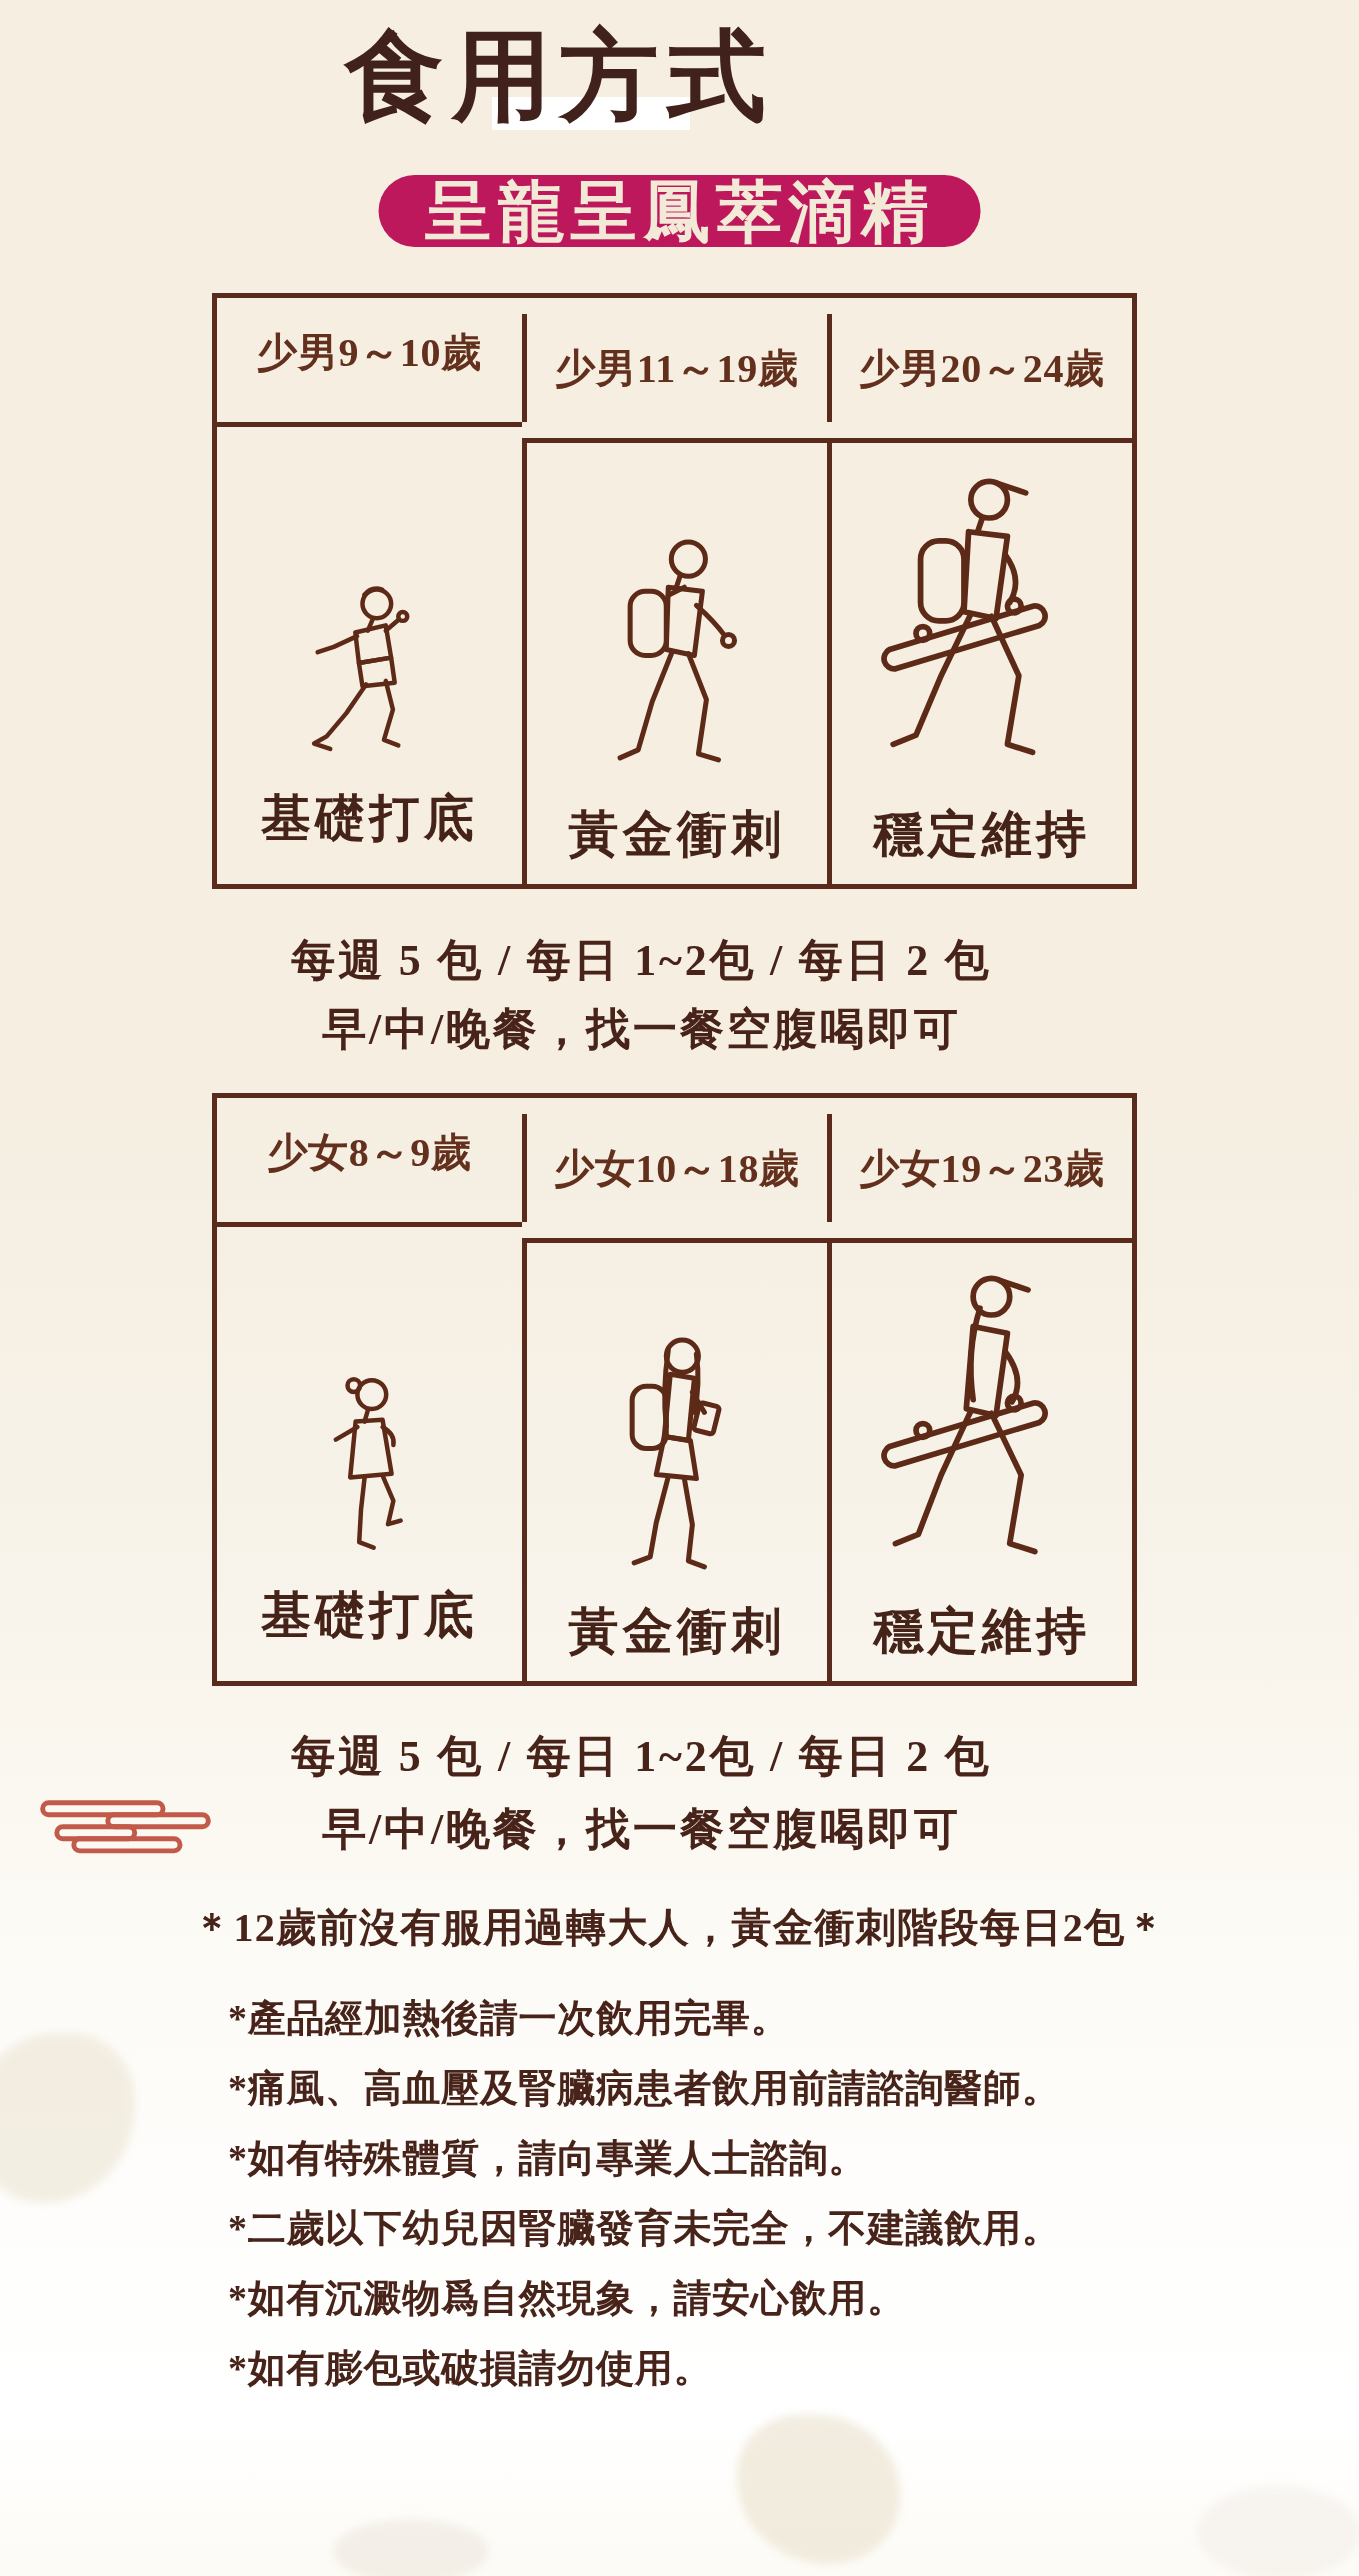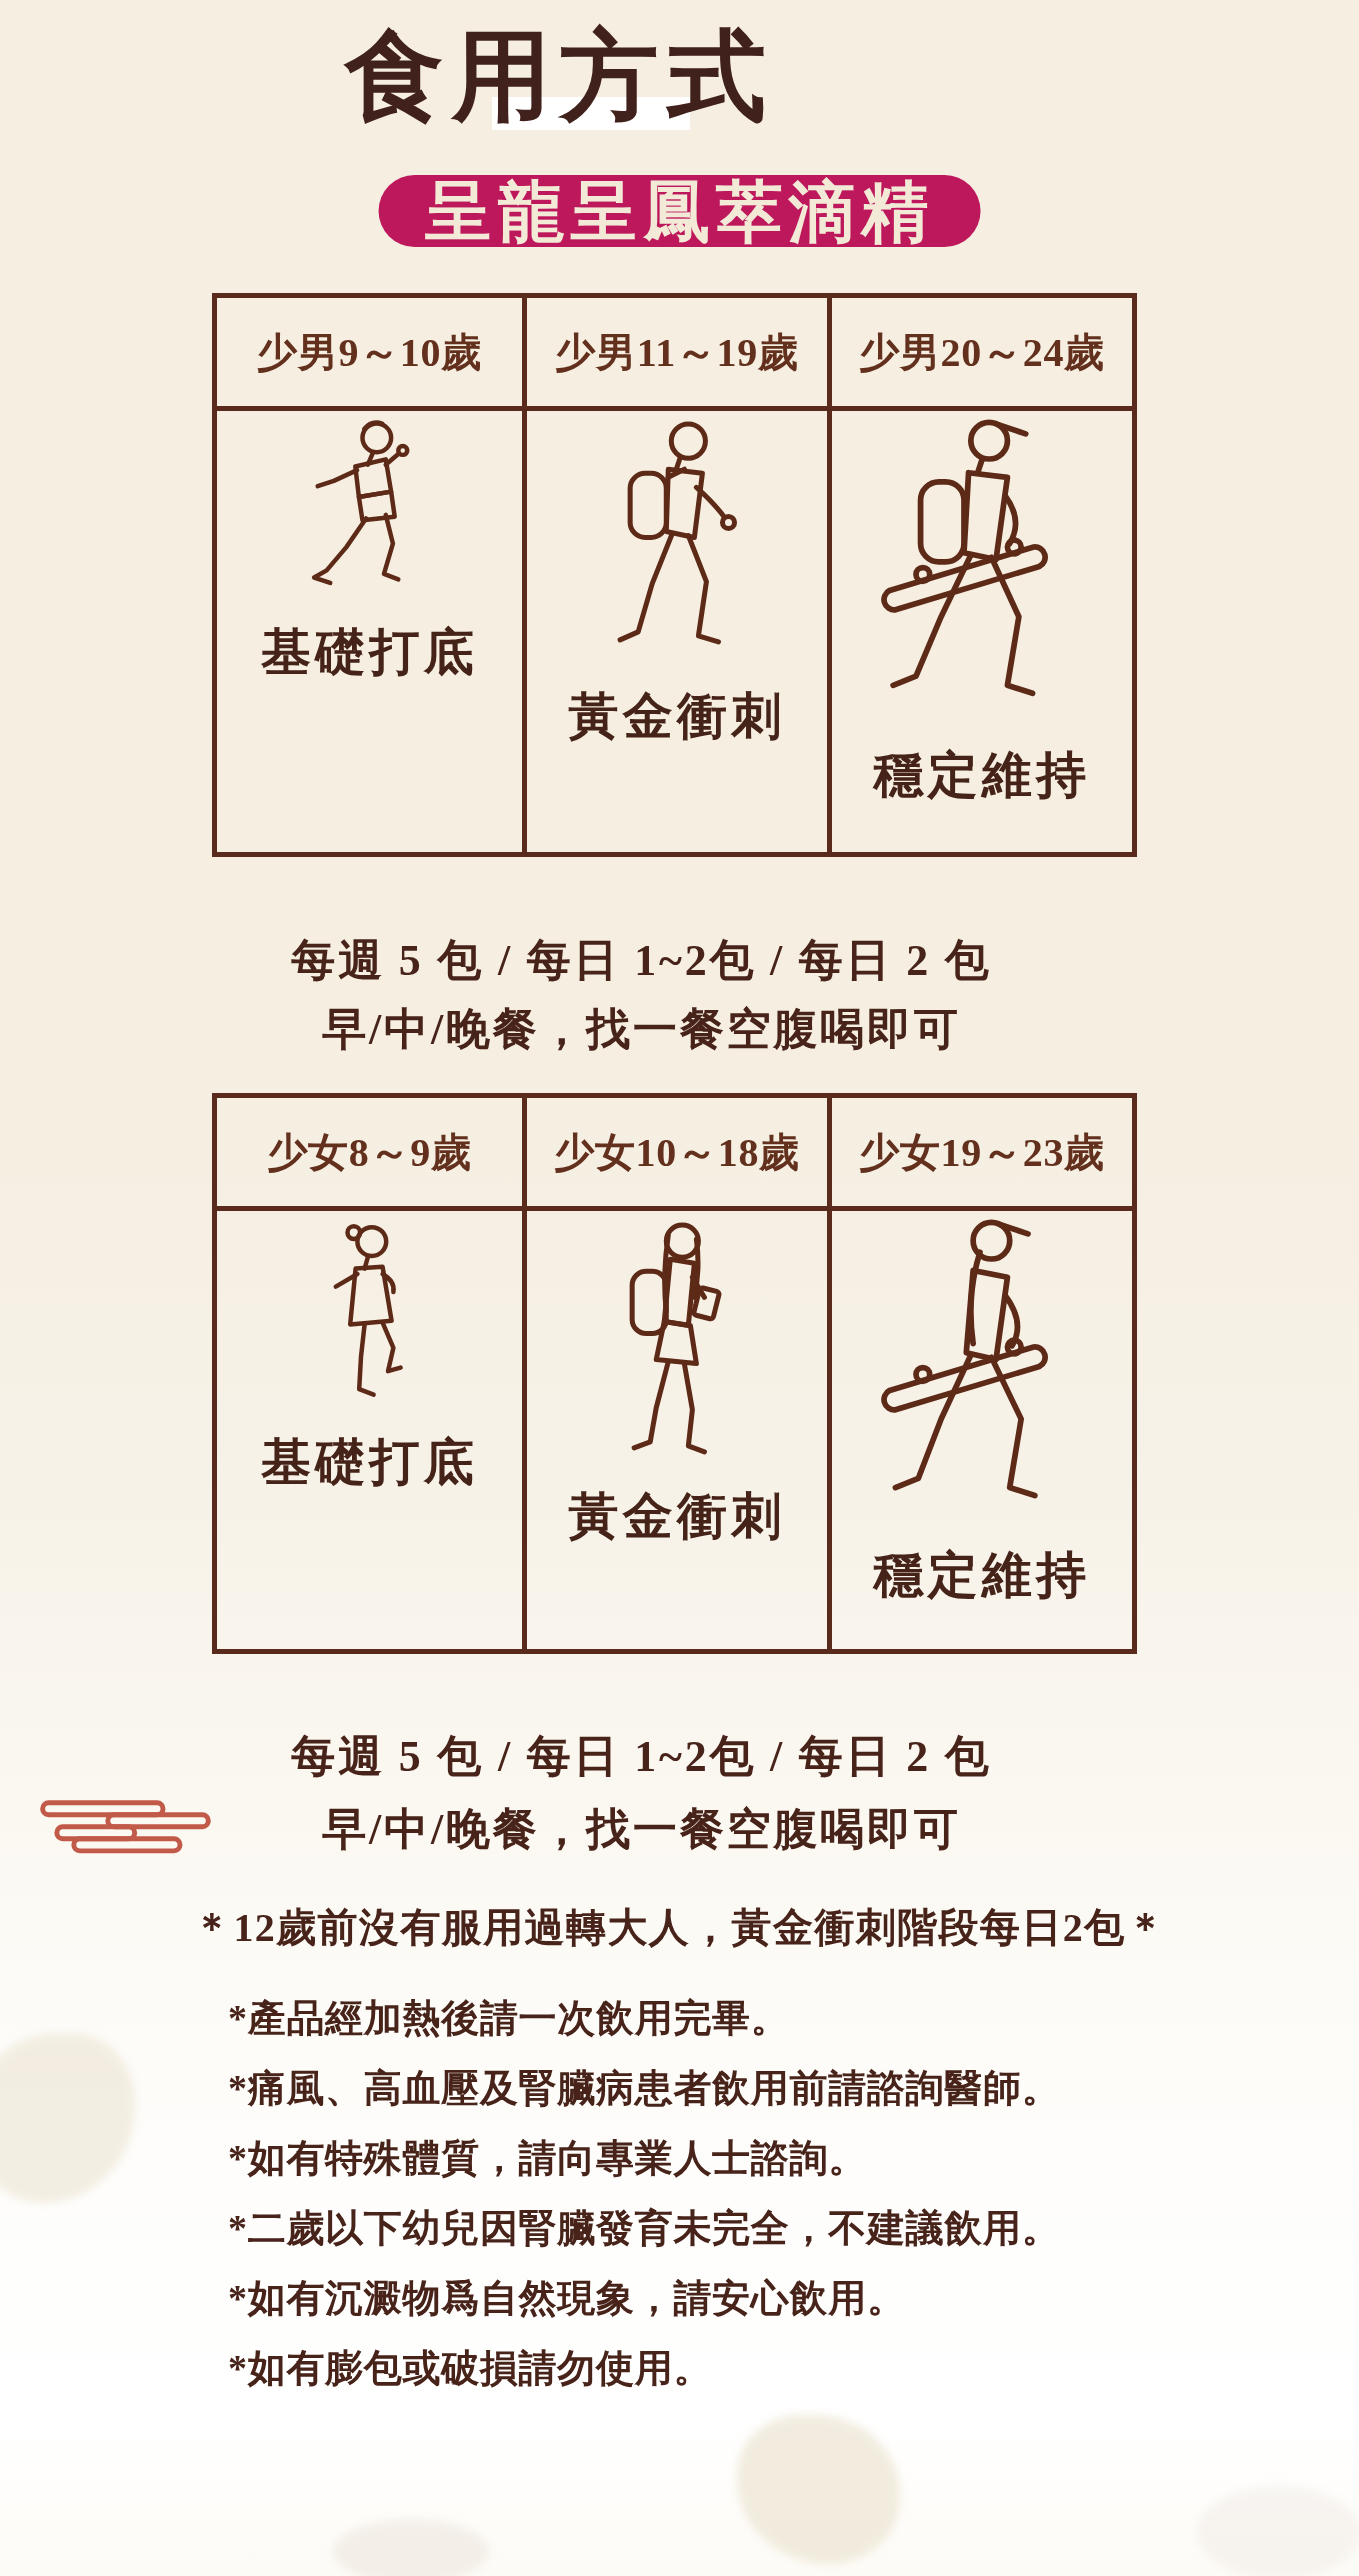--- a/index.html
+++ b/index.html
@@ -18,25 +18,25 @@
   .badge{left:50%;top:175px;transform:translateX(-50%);height:72px;line-height:74px;
     background:#be185d;border-radius:38px;padding:0 47px;font-size:67px;font-weight:700;
     letter-spacing:5.7px;color:#f2e9d6;white-space:nowrap;}
   
   .age-table{left:212px;width:915px;border:5.7px solid #5a2b1d;display:grid;
     grid-template-columns:1fr 1fr 1fr;}
   .t-boys{top:293px;}
   .t-girls{top:1093px;}
   .hcell{height:108px;display:flex;align-items:center;justify-content:center;
     font-size:40px;font-weight:600;color:#63301d;letter-spacing:0.7px;white-space:nowrap;}
-  .bcell{display:flex;flex-direction:column;align-items:center;
+  .bcell{display:flex;flex-direction:column;align-items:center;justify-content:flex-end;
     padding-bottom:16px;gap:11.3px;border-top:5.7px solid #5a2b1d;}
   .t-boys .bcell{height:425px;}
   .t-girls .bcell{height:422px;}
-  .col2,.col3{border-left:5.7px solid #5a2b1d;}
+  .col2,.col3{border-left:5.7px solid #5a2b1d;margin-top:16px;}
   .cell-label{font-size:50px;font-weight:700;color:#452318;letter-spacing:4.2px;white-space:nowrap;}
   .fig svg{display:block;stroke:#5e2a18;fill:none;stroke-width:5;stroke-linecap:round;stroke-linejoin:round;}
   .fig-child svg{height:197px;}
   .fig-teen svg{height:261px;}
   .fig-adult svg{height:320px;}
   .fig-gchild svg{height:207px;}
   
   .dosage1-l1{top:931px;}
   .dosage1-l2{top:1000px;}
   .dosage2-l1{top:1727px;}

